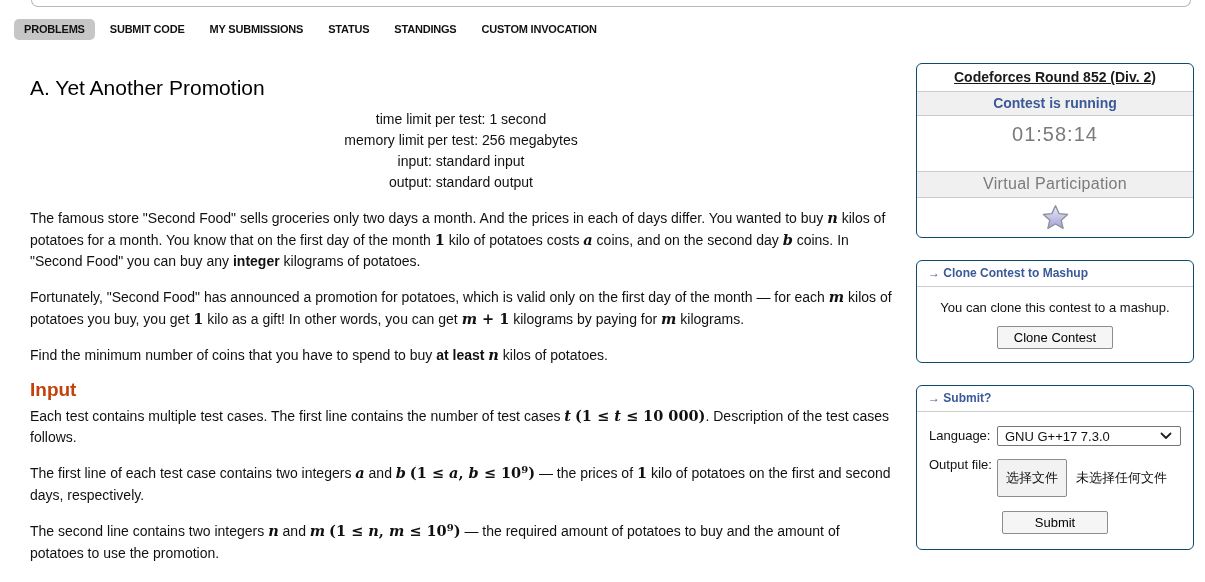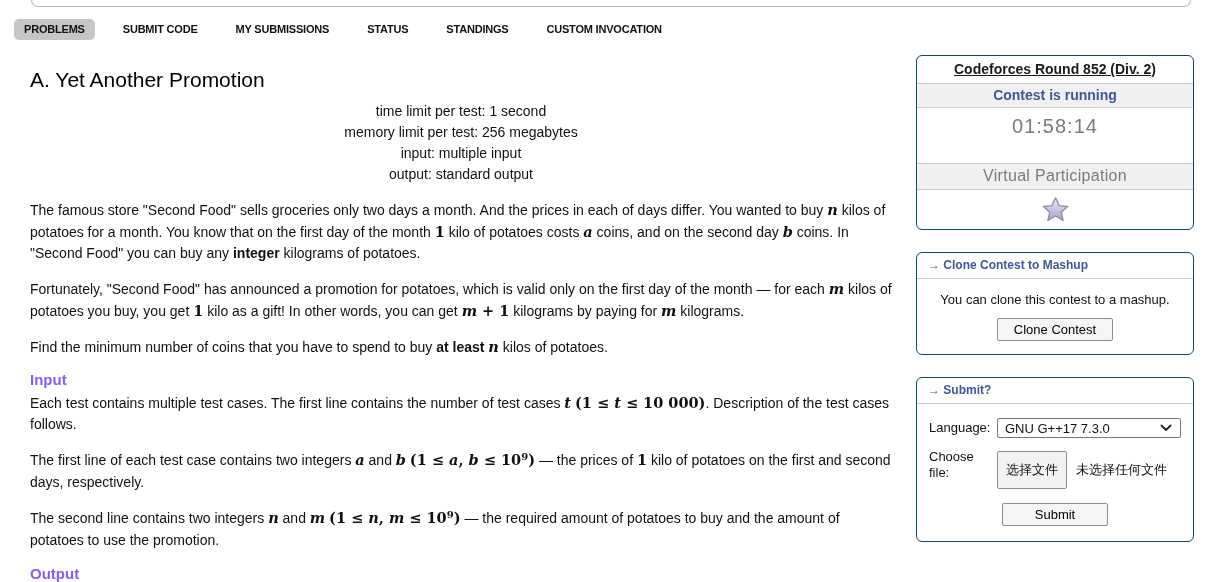--- a/index.html
+++ b/index.html
@@ -8,39 +8,39 @@
     width:1205px; height:582px; overflow:hidden; position:relative;
     font-family:"Liberation Sans", sans-serif; color:#000;
   }
   
   .top-line {
     margin-left:31px; width:1160px; height:7px;
     border:1px solid #b8b8b8; border-top:none;
     border-radius:0 0 7px 7px;
   }
   
-  .tab-bar { display:flex; align-items:center; gap:18px; margin:12px 0 4px 14px; }
+  .tab-bar { display:flex; align-items:center; gap:5px; margin:12px 0 12px 14px; }
   .tab {
     font-size:11px; font-weight:bold; letter-spacing:-0.2px;
     text-transform:uppercase; color:#111; padding:4px 10px 5px;
     border-radius:5px; cursor:pointer; white-space:nowrap;
   }
   .tab.selected { background:#c6c6c6; }
 
   .content { display:flex; align-items:flex-start; }
   .main { width:862px; margin-left:30px; }
   .sidebar { width:278px; margin-left:24px; margin-top:11px; }
 
   
   .prob-title { text-align:left; font-size:21px; font-weight:400; color:#000; margin-top:24px; }
   .limits { text-align:center; font-size:14px; line-height:21px; margin-top:9px; color:#111; }
   .para { font-size:14px; line-height:21px; margin-top:14px; color:#111; }
   .statement { margin-top:3px; }
   .section { margin-top:13px; }
-  .section-h { font-size:15px; font-weight:bold; color:#8b5cf6; }
+  .section-h { font-size:19px; font-weight:bold; color:#c2410c; }
   .section .para { margin-top:4px; margin-bottom:14px; }
   .section .para + .para { margin-top:14px; }
   .math { font-family:"DejaVu Serif", serif; font-weight:bold; font-size:14.5px; }
   .var { font-style:italic; }
   .sup { font-size:10px; position:relative; top:-5px; }
   .bold { font-weight:bold; }
 
   
   .sidebox {
     border:1px solid #0c4a6e; border-radius:6px; background:#fff;
@@ -101,21 +101,21 @@
     <div class="tab">CUSTOM INVOCATION</div>
   </div>
 
 <div class="content">
 
   <div class="main">
     <div class="prob-title">A. Yet Another Promotion</div>
     <div class="limits">
         <div>time limit per test: 1 second</div>
         <div>memory limit per test: 256 megabytes</div>
-        <div>input: multiple input</div>
+        <div>input: standard input</div>
         <div>output: standard output</div>
       </div>
     <div class="statement">
         <p class="para"><span class="t">The famous store "Second Food" sells groceries only two days a month. And the prices in each of days differ. You wanted to buy </span><span class="math var">n</span><span class="t"> kilos of potatoes for a month. You know that on the first day of the month </span><span class="math">1</span><span class="t"> kilo of potatoes costs </span><span class="math var">a</span><span class="t"> coins, and on the second day </span><span class="math var">b</span><span class="t"> coins. In "Second Food" you can buy any </span><span class="bold">integer</span><span class="t"> kilograms of potatoes.</span></p>
         <p class="para"><span class="t">Fortunately, "Second Food" has announced a promotion for potatoes, which is valid only on the first day of the month — for each </span><span class="math var">m</span><span class="t"> kilos of potatoes you buy, you get </span><span class="math">1</span><span class="t"> kilo as a gift! In other words, you can get </span><span class="math var">m</span><span class="math"> + 1</span><span class="t"> kilograms by paying for </span><span class="math var">m</span><span class="t"> kilograms.</span></p>
         <p class="para"><span class="t">Find the minimum number of coins that you have to spend to buy </span><span class="bold">at least</span><span class="t"> </span><span class="math var">n</span><span class="t"> kilos of potatoes.</span></p>
       </div>
     <div class="section">
       <div class="section-h">Input</div>
       <div>
@@ -167,21 +167,21 @@
         <div class="form-row">
           <div class="form-label">Language:</div>
           <div class="select">
             <span>GNU G++17 7.3.0</span>
             <svg width="12" height="8" viewBox="0 0 12 8">
               <path d="M1.5 1.5 L6 6 L10.5 1.5" fill="none" stroke="#222" stroke-width="1.8" stroke-linecap="round" stroke-linejoin="round"></path>
             </svg>
           </div>
         </div>
         <div class="form-row file-row">
-          <div class="form-label">Choose file:</div>
+          <div class="form-label">Output file:</div>
           <div class="file-widget">
             <span class="file-btn">选择文件</span>
             <span class="file-status">未选择任何文件</span>
           </div>
         </div>
         <div class="form-row submit-row">
           <div class="btn submit-btn">Submit</div>
         </div>
       </div>
     </div>

